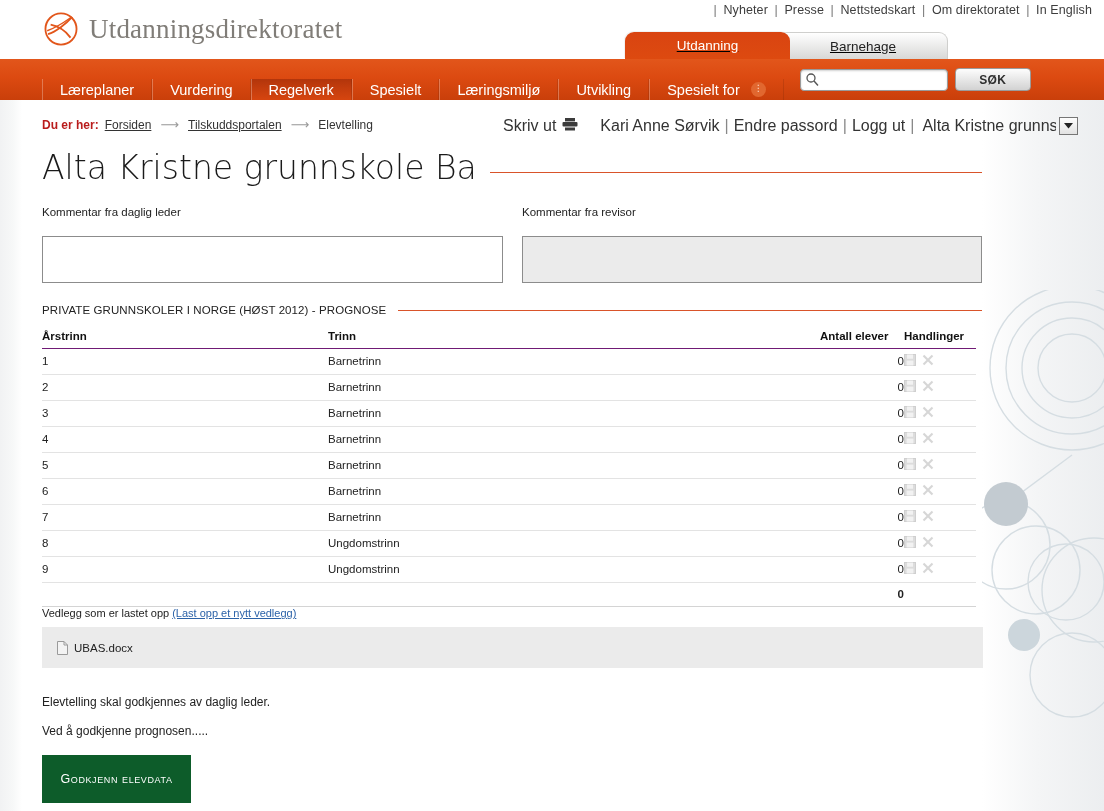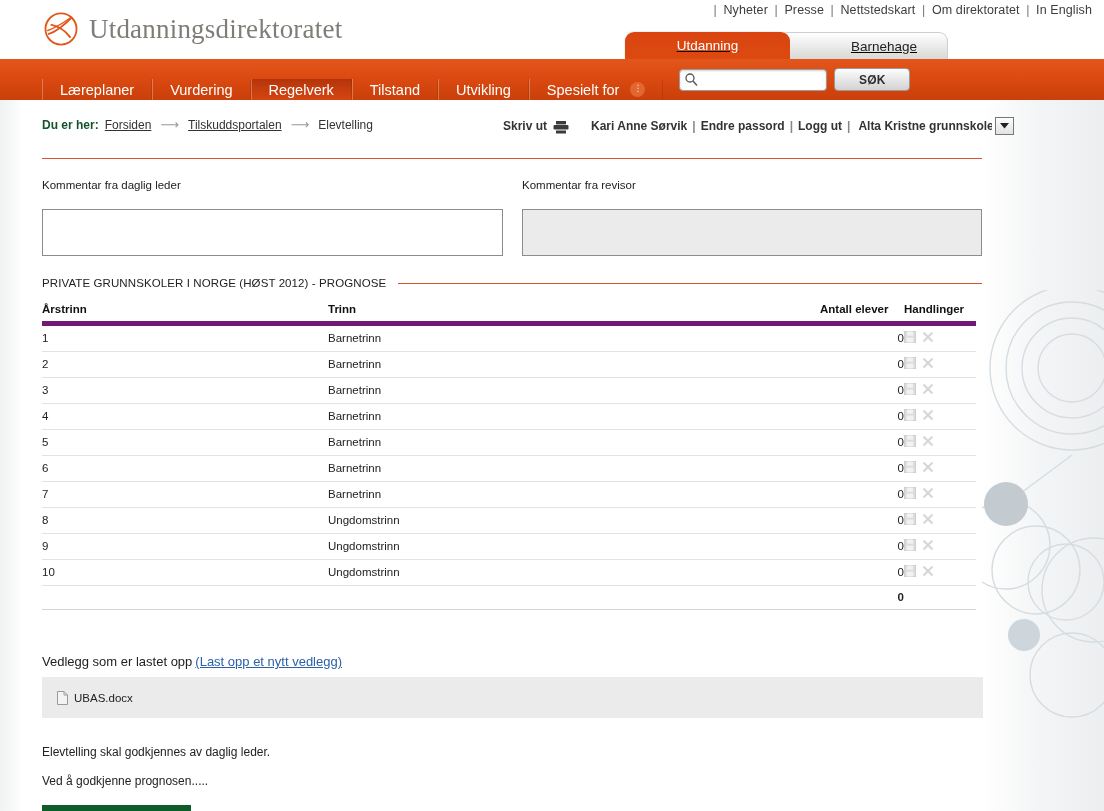--- a/index.html
+++ b/index.html
@@ -65,21 +65,21 @@
   .segtab.active {
     background: linear-gradient(to bottom,#d94411,#dd4a10);
     color: #fff; min-width: 165px;
     z-index: 3;
     box-shadow: -1px -1px 0 rgba(0,0,0,.05);
   }
   .segtab.inactive {
     background: linear-gradient(to bottom,#ffffff,#d8d8d6);
     color: #222; min-width: 170px;
     margin-left: -12px; z-index: 2;
-    border: 1px solid #cfcfcd; border-bottom: none; text-align: right;
+    border: 1px solid #cfcfcd; border-bottom: none;
   }
 
   
   .navbar {
     position: absolute; left: 0; top: 59px; width: 1104px; height: 41px;
     background: linear-gradient(to bottom,#e2561b 0%, #dc4a11 45%, #c93f0a 100%);
     display: flex; align-items: stretch;
   }
   .nav-pad { width: 42px; }
   .navitem {
@@ -120,26 +120,26 @@
     display:flex; align-items:center; justify-content:center;
     cursor: pointer;
   }
 
   
   .crumbrow {
     position: absolute; top: 117px; left: 0; width: 1104px;
     font-size: 12px; color: #333;
   }
   .crumbs { position: absolute; left: 42px; top: 0; display: flex; align-items: center; gap: 6px; }
-  .crumbs .label { font-weight: bold; color: #14532d; }
+  .crumbs .label { font-weight: bold; color: #b91c1c; }
   .crumbs a { color: #333; text-decoration: underline; }
   .crumbs .arrow { color: #999; font-size: 13px; margin: 0 3px; }
   .crumbs .cur { color: #333; }
 
-  .acctbar { position: absolute; left: 503px; top: 0; display: flex; align-items: center; font-size: 12px; color: #333; font-weight: bold; }
+  .acctbar { position: absolute; left: 503px; top: 0; display: flex; font-size: 16px; color: #333; }
   .acctbar a { color: #333; text-decoration: none; }
   .acctbar .pipe { margin: 0 5px; color: #888; }
   .printer { display:inline-block; width: 16px; height: 13px; margin: 0 22px 0 6px; position: relative; }
   .org-select {
     width: 156px; height: 18px; margin-left: 3px;
     display: flex; align-items: center; position: relative;
     overflow: hidden;
   }
   .org-select .txt { white-space: nowrap; overflow: hidden; width: 134px; }
   .org-select .arrowbtn {
@@ -182,39 +182,39 @@
     margin-top: 17px;
     font-size: 11.5px; color: #222; letter-spacing: .1px;
     white-space: nowrap;
   }
   .sec-head .rule { flex: 1; height: 1px; background: #d9542a; }
 
   table.grid { width: 934px; border-collapse: collapse; margin-top: 11px; }
   table.grid th {
     font-size: 11.5px; font-weight: bold; color: #111;
     text-align: left; padding: 3px 0 6px 0;
-    border-bottom: 5px solid #701a75;
+    border-bottom: 1px solid #701a75;
   }
   table.grid td {
     font-size: 11.5px; color: #222;
     padding: 5px 0 6px 0;
     border-bottom: 1px solid #e3e3e3;
   }
   th.c-arstrinn, td.c-arstrinn { width: 286px; padding-left: 2px; }
   th.c-trinn,    td.c-trinn    { width: 492px; }
   th.c-antall,   td.c-antall   { width: 84px; text-align: right; padding-right: 18px; }
   th.c-hand,     td.c-hand     { width: 72px; text-align: left; padding-left: 14px; }
   tr.total td {
     font-weight: bold; border-bottom: 1px solid #d4d4d4; padding: 5px 0 6px 0;
   }
   .acticons { display: flex; gap: 6px; align-items: center; opacity: .98; }
 
   
   .attach-head {
-    margin-top: 44px; font-size: 13px; color: #222;
+    font-size: 11px; color: #222;
   }
   .attach-head a { color: #2b62a8; text-decoration: underline; margin-left: 3px; }
   .attach-box {
     margin-top: 8px; width: 941px; height: 41px;
     background: #ebebeb;
     display: flex; align-items: center; padding-left: 15px; gap: 6px;
   }
   .attach-box .fname { font-size: 11.5px; color: #222; }
 
   
@@ -284,21 +284,22 @@
   <div class="segtabs">
     <div class="segtab active">Utdanning</div>
     <div class="segtab inactive">Barnehage</div>
   </div>
 
   <div class="navbar">
     <div class="nav-pad"></div>
     <div class="navitem">Læreplaner</div>
     <div class="navitem">Vurdering</div>
     <div class="navitem active">Regelverk</div>
-    <div class="navitem">Tilstand</div>
+    <div class="navitem">Spesielt</div>
+    <div class="navitem">Læringsmiljø</div>
     <div class="navitem">Utvikling</div>
     <div class="navitem">
       <span>Spesielt for</span>
       <span class="dots">⋮</span>
     </div>
     <div class="search-zone">
       <div class="search-box">
         <svg width="15" height="15" viewBox="0 0 15 15">
           <circle cx="6" cy="6" r="4" fill="none" stroke="#555" stroke-width="1.3"></circle>
           <line x1="9" y1="9" x2="13" y2="13.5" stroke="#555" stroke-width="1.4"></line>
@@ -341,20 +342,21 @@
               <polygon points="0,0 9,0 4.5,5.5" fill="#222"></polygon>
             </svg>
         </span>
       </span>
     </div>
   </div>
 
   <div class="content">
 
     <div class="page-title">
+      <span>Alta Kristne grunnskole Ba</span>
       <span class="title-rule"></span>
     </div>
 
     <div class="comment-row">
       <div class="field daglig">
         <div class="flabel">Kommentar fra daglig leder</div>
         <textarea placeholder="" style=""></textarea>
       </div>
       <div class="field revisor">
         <div class="flabel">Kommentar fra revisor</div>
@@ -532,38 +534,20 @@
                     <rect x="3" y="0.5" width="6" height="4.2" fill="#f2f2f2"></rect>
                     <rect x="2.6" y="6.6" width="6.8" height="4.9" fill="#f2f2f2"></rect>
                   </svg></span>
                 <span><svg width="12" height="12" viewBox="0 0 12 12">
                     <line x1="1.5" y1="1.5" x2="10.5" y2="10.5" stroke="#d6d6d6" stroke-width="2.2"></line>
                     <line x1="10.5" y1="1.5" x2="1.5" y2="10.5" stroke="#d6d6d6" stroke-width="2.2"></line>
                   </svg></span>
               </span>
             </td>
           </tr>
-          <tr>
-            <td class="c-arstrinn">10</td>
-            <td class="c-trinn">Ungdomstrinn</td>
-            <td class="c-antall">0</td>
-            <td class="c-hand">
-              <span class="acticons">
-                <span><svg width="12" height="12" viewBox="0 0 12 12">
-                    <rect x="0.5" y="0.5" width="11" height="11" fill="#dcdcdc" stroke="#cfcfcf"></rect>
-                    <rect x="3" y="0.5" width="6" height="4.2" fill="#f2f2f2"></rect>
-                    <rect x="2.6" y="6.6" width="6.8" height="4.9" fill="#f2f2f2"></rect>
-                  </svg></span>
-                <span><svg width="12" height="12" viewBox="0 0 12 12">
-                    <line x1="1.5" y1="1.5" x2="10.5" y2="10.5" stroke="#d6d6d6" stroke-width="2.2"></line>
-                    <line x1="10.5" y1="1.5" x2="1.5" y2="10.5" stroke="#d6d6d6" stroke-width="2.2"></line>
-                  </svg></span>
-              </span>
-            </td>
-          </tr>
           <tr class="total">
             <td class="c-arstrinn"></td>
             <td class="c-trinn"></td>
             <td class="c-antall">0</td>
             <td class="c-hand"></td>
           </tr>
         </tbody>
     </table>
 
     <div class="attach-head">

